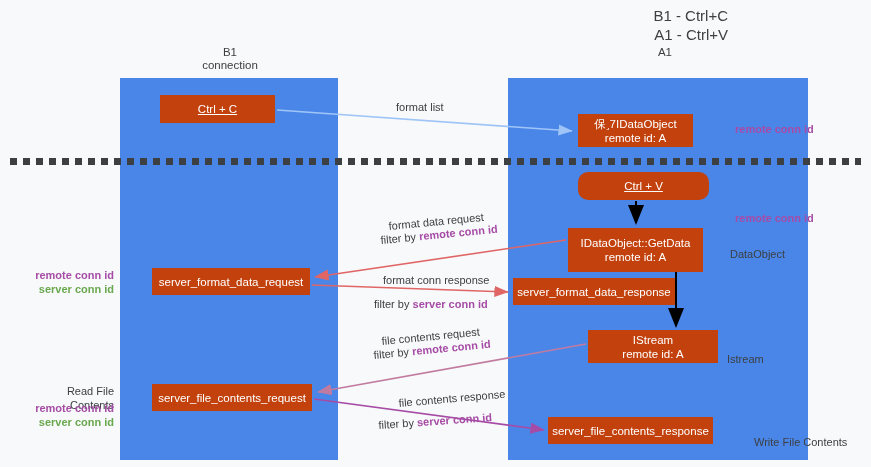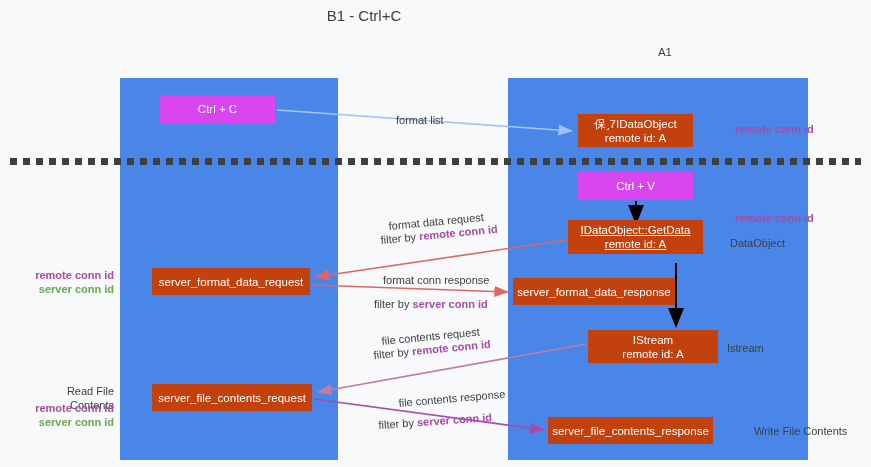--- a/index.html
+++ b/index.html
@@ -13,21 +13,21 @@
   #stage{position:relative;width:871px;height:467px;}
 
   
   .lane{position:absolute;background:#4a86e8;}
   #lane-b1{left:120px;top:78px;width:218px;height:382px;}
   #lane-a1{left:508px;top:78px;width:300px;height:382px;}
 
   
   #title{
     position:absolute;left:0;top:6px;width:728px;
-    text-align:center;font-size:15px;line-height:19px;color:#3c4043;
+    text-align:right;font-size:15px;line-height:19px;color:#3c4043;
   }
 
   
   .lane-head{
     position:absolute;text-align:center;font-size:11.5px;line-height:13px;color:#3c4043;
   }
   #head-b1{left:160px;top:46px;width:140px;}
   #head-a1{left:595px;top:46px;width:140px;}
   .lane-head .l2{display:block;}
 
@@ -37,58 +37,58 @@
     background-image:repeating-linear-gradient(to right,#3c4043 0 7px,transparent 7px 13px);
   }
 
   
   .node{
     position:absolute;box-sizing:border-box;
     display:flex;flex-direction:column;align-items:center;justify-content:center;
     color:#ffffff;font-size:11.5px;line-height:14px;text-align:center;
   }
   .node .l2{display:block;}
-  .green{background:#d946ef;}
+  .green{background:#c2410c;text-decoration:underline;}
   .orange{background:#c2410c;}
 
   #n-ctrlc{left:160px;top:95px;width:115px;height:28px;}
   #n-idataobject{left:578px;top:114px;width:115px;height:33px;}
-  #n-ctrlv{left:578px;top:172px;width:115px;height:28px;}
-  #n-getdata{left:568px;top:220px;width:135px;height:34px;text-decoration:underline;}
+  #n-ctrlv{left:578px;top:172px;width:131px;height:28px;border-radius:10px;}
+  #n-getdata{left:568px;top:228px;width:135px;height:44px;}
   #n-sfdreq{left:152px;top:268px;width:158px;height:27px;}
   #n-sfdresp{left:513px;top:278px;width:162px;height:27px;}
   #n-istream{left:588px;top:330px;width:130px;height:33px;}
   #n-sfcreq{left:152px;top:384px;width:160px;height:27px;}
   #n-sfcresp{left:548px;top:417px;width:165px;height:27px;}
 
   
   .side{position:absolute;font-size:11px;line-height:14px;}
   .side.bold{font-weight:bold;}
   .purple{color:#a64ca6;}
   .green-t{color:#6aa84f;}
-  .plain{color:#3c4043;}
+  .plain{color:#3c4043;margin-top:11px;}
 
   #s-remote1{left:735px;top:122px;}
   #s-remote2{left:735px;top:211px;}
   #s-dataobject{left:730px;top:236px;}
   #s-istream{left:727px;top:341px;}
   #s-write{left:754px;top:424px;}
 
   #s-left-conn{left:22px;top:268px;text-align:right;width:92px;}
   #s-read{left:22px;top:384px;text-align:right;width:92px;font-weight:normal;color:#3c4043;}
   #s-left-conn2{left:22px;top:401px;text-align:right;width:92px;}
 
   
   .edge-label{
     position:absolute;font-size:11px;line-height:14px;color:#3c4043;
     white-space:nowrap;
   }
   .edge-label b{font-weight:bold;}
 
-  #e-formatlist{left:396px;top:113px;}
+  #e-formatlist{left:396px;top:100px;}
 
   #e-fdr1{left:388px;top:219px;transform:rotate(-5.5deg);transform-origin:left top;}
   #e-fdr2{left:380px;top:233px;transform:rotate(-5.5deg);transform-origin:left top;}
   #e-fdresp1{left:383px;top:273px;}
   #e-fdresp2{left:374px;top:297px;}
 
   #e-fcr1{left:381px;top:334px;transform:rotate(-5.5deg);transform-origin:left top;}
   #e-fcr2{left:373px;top:348px;transform:rotate(-5.5deg);transform-origin:left top;}
   #e-fcresp1{left:398px;top:396px;transform:rotate(-5deg);transform-origin:left top;}
   #e-fcresp2{left:378px;top:418px;transform:rotate(-4deg);transform-origin:left top;}
@@ -99,22 +99,27 @@
 </head>
 <body>
 
 <div id="stage">
 
   <div class="lane" id="lane-b1"></div>
   <div class="lane" id="lane-a1"></div>
 
   <div id="title">
     <div>B1 - Ctrl+C</div>
-  </div>
-
+    <div>A1 - Ctrl+V</div>
+  </div>
+
+  <div class="lane-head" id="head-b1">
+    <span>B1</span>
+    <span class="l2">connection</span>
+  </div>
   <div class="lane-head" id="head-a1">
     <span>A1</span>
   </div>
 
   <div id="divider"></div>
 
   <svg id="arrows" viewBox="0 0 871 467">
     <defs>
       <marker id="ah-blue" markerWidth="9" markerHeight="7" refX="8.5" refY="3.5" orient="auto">
         <polygon points="0 0, 9 3.5, 0 7" fill="#9fc5f8"></polygon>

